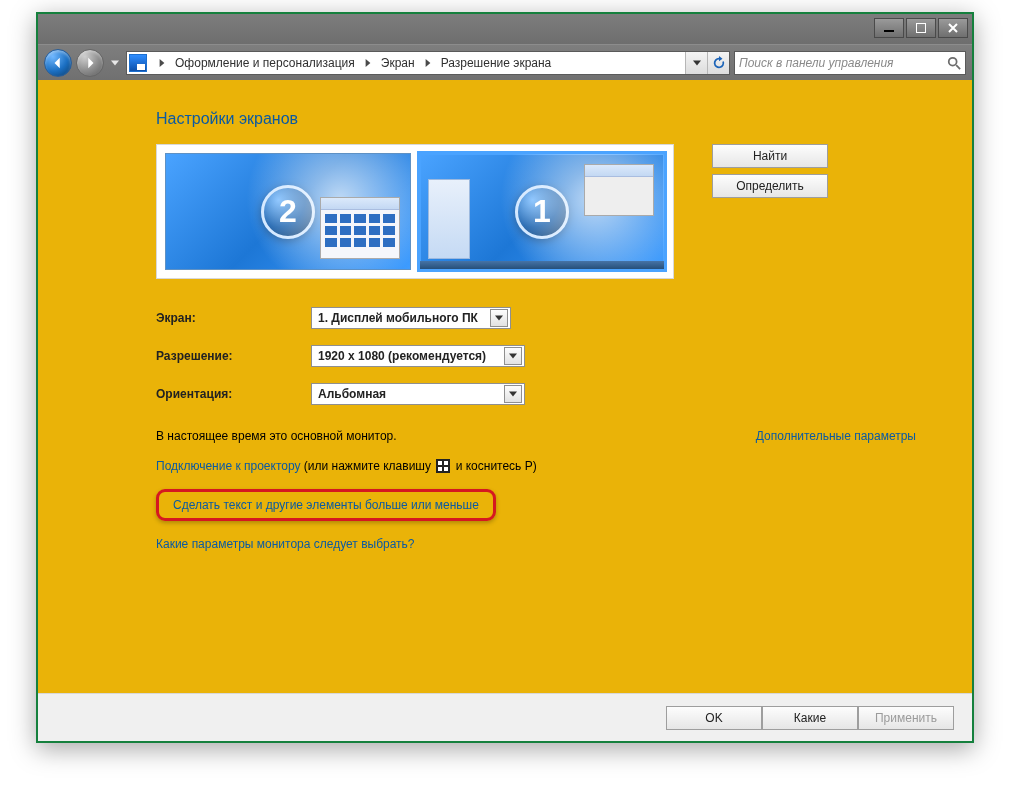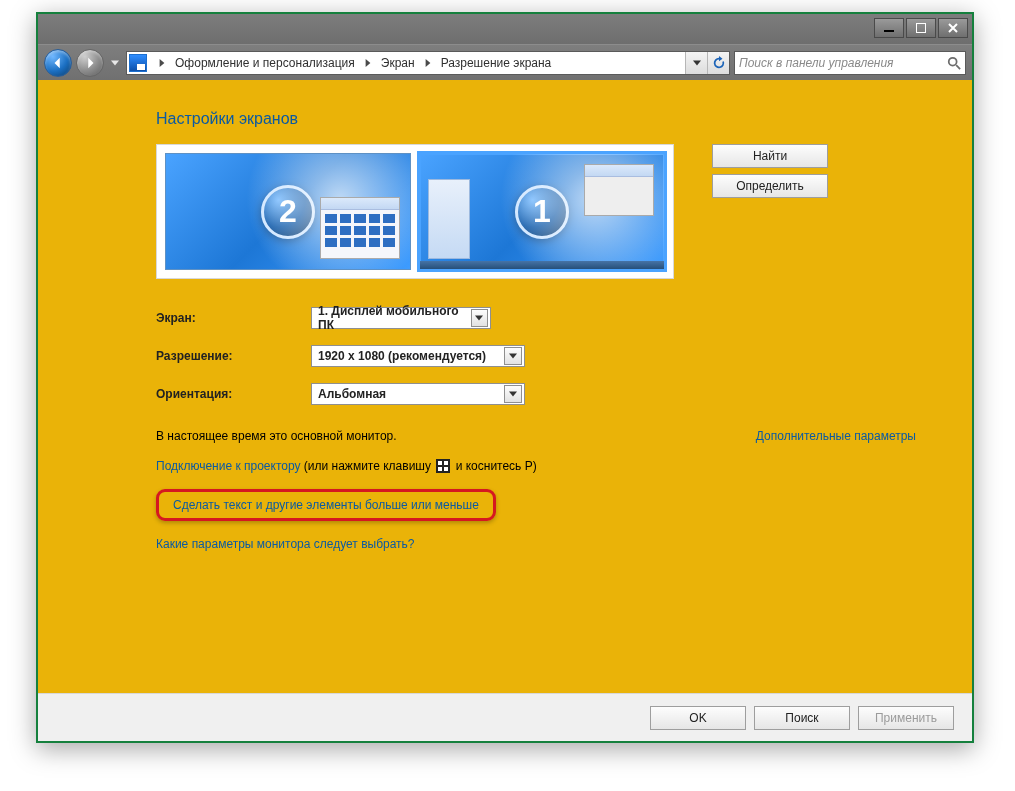--- a/index.html
+++ b/index.html
@@ -107,38 +107,38 @@
   .select {
     height:22px; border:1px solid #8f8f8f; background:#fff; display:flex; align-items:center;
     padding:0 2px 0 6px; color:#222; font-size:12px;
   }
   .select .arrow {
     width:18px; height:18px; margin-left:6px; border:1px solid #8f8f8f;
     background:linear-gradient(#fdfdfd,#e2e2e2);
     display:flex; align-items:center; justify-content:center;
   }
   .select .arrow svg { width:8px; height:6px; fill:#333; }
-  .w180 { width:180px; }
+  .w180 { width:200px; }
   .w214 { width:214px; }
   .w242 { width:242px; }
   .main-note-row { display:flex; justify-content:space-between; margin-top:24px; align-items:center;}
   .link { color:#0b5aa2; cursor:default; }
   .para { margin-top:16px; }
   .key-ico { display:inline-block; width:14px; height:14px; background:#222; vertical-align:-3px; margin:0 2px; position:relative;}
   .key-ico::before { content:""; position:absolute; left:2px; top:2px; width:4px; height:4px; background:#fff;}
   .key-ico::after { content:""; position:absolute; right:2px; top:2px; width:4px; height:4px; background:#fff; box-shadow: -6px 6px 0 #fff, 0 6px 0 #fff;}
   .highlight-oval {
     border:3px solid #d51820; border-radius:9px;
     padding:6px 14px; display:inline-block;
     box-shadow: 0 2px 4px rgba(0,0,0,.25);
   }
   .bottom-bar {
     position:absolute; left:0; right:0; bottom:0; height:48px;
     background:#f0f0f0; border-top:1px solid #d8d8d8;
-    display:flex; align-items:center; justify-content:flex-end; gap:8px; padding-right:18px;
+    display:flex; align-items:center; justify-content:flex-end; padding-right:18px;
   }
   .bottom-bar .btn { width:96px; }
 </style>
 </head>
 <body>
 
 <div class="window-frame">
 
   <div class="titlebar">
     <div class="win-btn">
@@ -310,16 +310,16 @@
       </span>
     </div>
 
     <div class="para">
       <span class="link">Какие параметры монитора следует выбрать?</span>
     </div>
   </div>
 
   <div class="bottom-bar">
     <div class="btn">OK</div>
-    <div class="btn">Поиск</div>
+    <div class="btn">Какие</div>
     <div class="btn disabled">Применить</div>
   </div>
 </div>
 
 </body></html>

